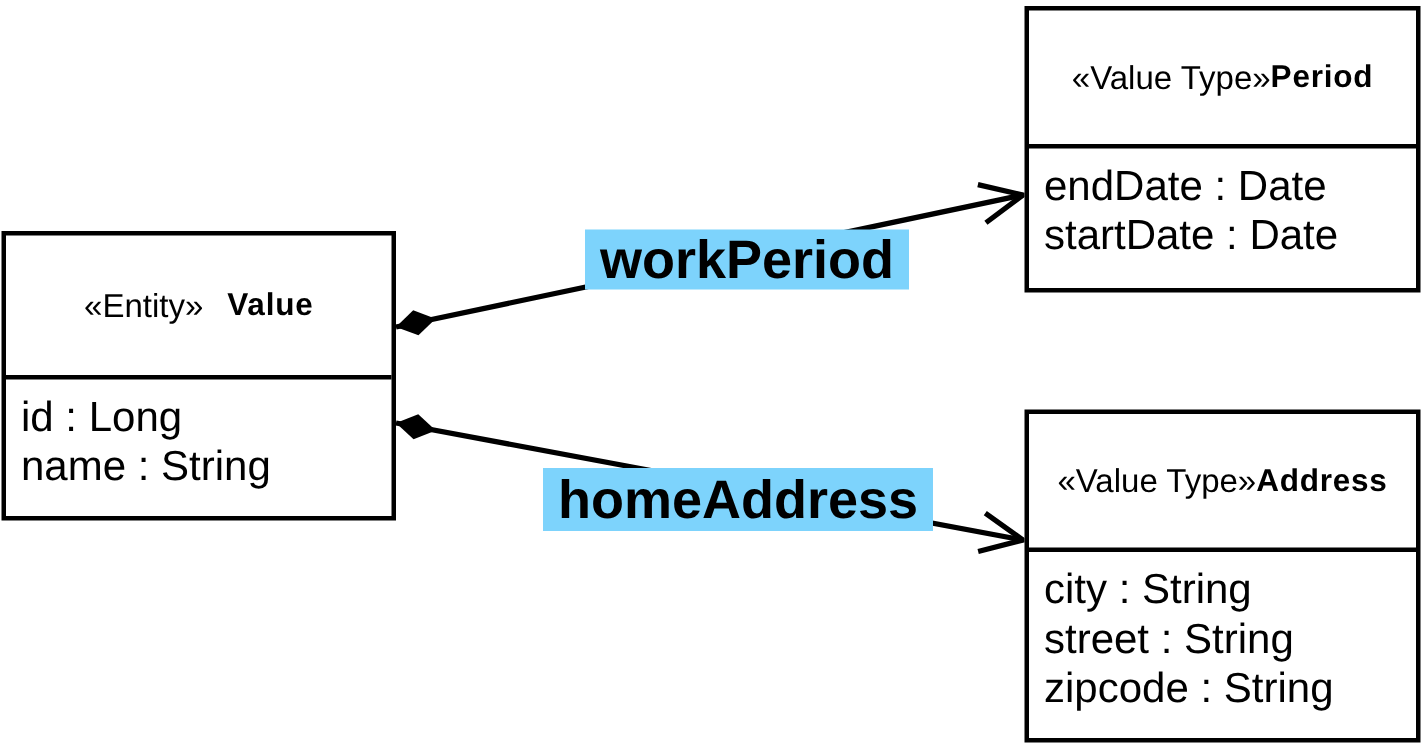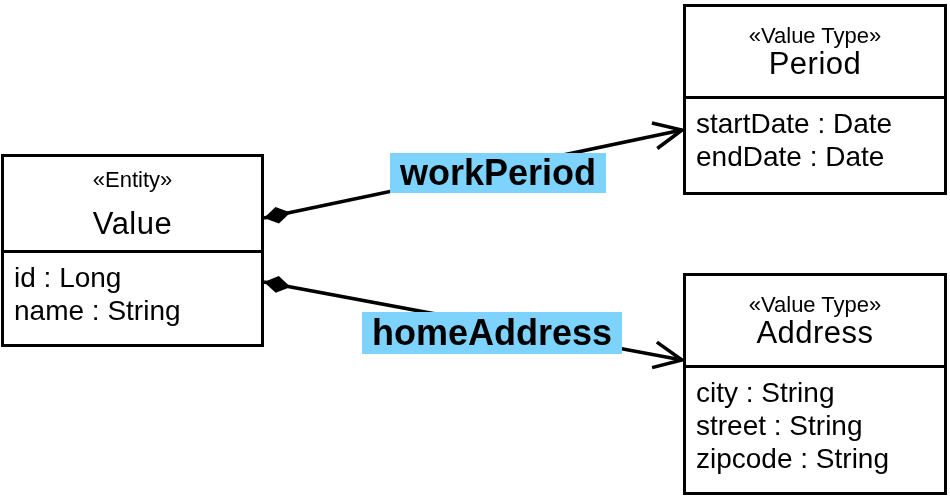--- a/index.html
+++ b/index.html
@@ -30,32 +30,31 @@
   .uml-class {
     position: absolute;
     box-sizing: border-box;
     border: 3px solid #000000;
     background: #ffffff;
   }
   .uml-class .header {
     box-sizing: content-box;
     border-bottom: 3px solid #000000;
     display: flex;
-    flex-direction: column;
     align-items: center;
     justify-content: center;
     text-align: center;
   }
   .stereotype {
     font-size: 22px;
     line-height: 24px;
   }
   .class-name {
-    font-size: 31px;
-    font-weight: 400;
+    font-size: 21px;
+    font-weight: 700;
     line-height: 32px;
     letter-spacing: 0.5px;
   }
   .attrs {
     padding: 8px 10px 0 10px;
     font-size: 28px;
     line-height: 33px;
     white-space: nowrap;
   }
   #box-member { left: 1px;   top: 154px; width: 263px; height: 193px; }
@@ -104,22 +103,22 @@
       <div class="attr">name : String</div>
     </div>
   </div>
 
   <div class="uml-class" id="box-period">
     <div class="header">
       <div class="stereotype">«Value Type»</div>
       <div class="class-name">Period</div>
     </div>
     <div class="attrs">
+      <div class="attr">endDate : Date</div>
       <div class="attr">startDate : Date</div>
-      <div class="attr">endDate : Date</div>
     </div>
   </div>
 
   <div class="uml-class" id="box-address">
     <div class="header">
       <div class="stereotype">«Value Type»</div>
       <div class="class-name">Address</div>
     </div>
     <div class="attrs">
       <div class="attr">city : String</div>

